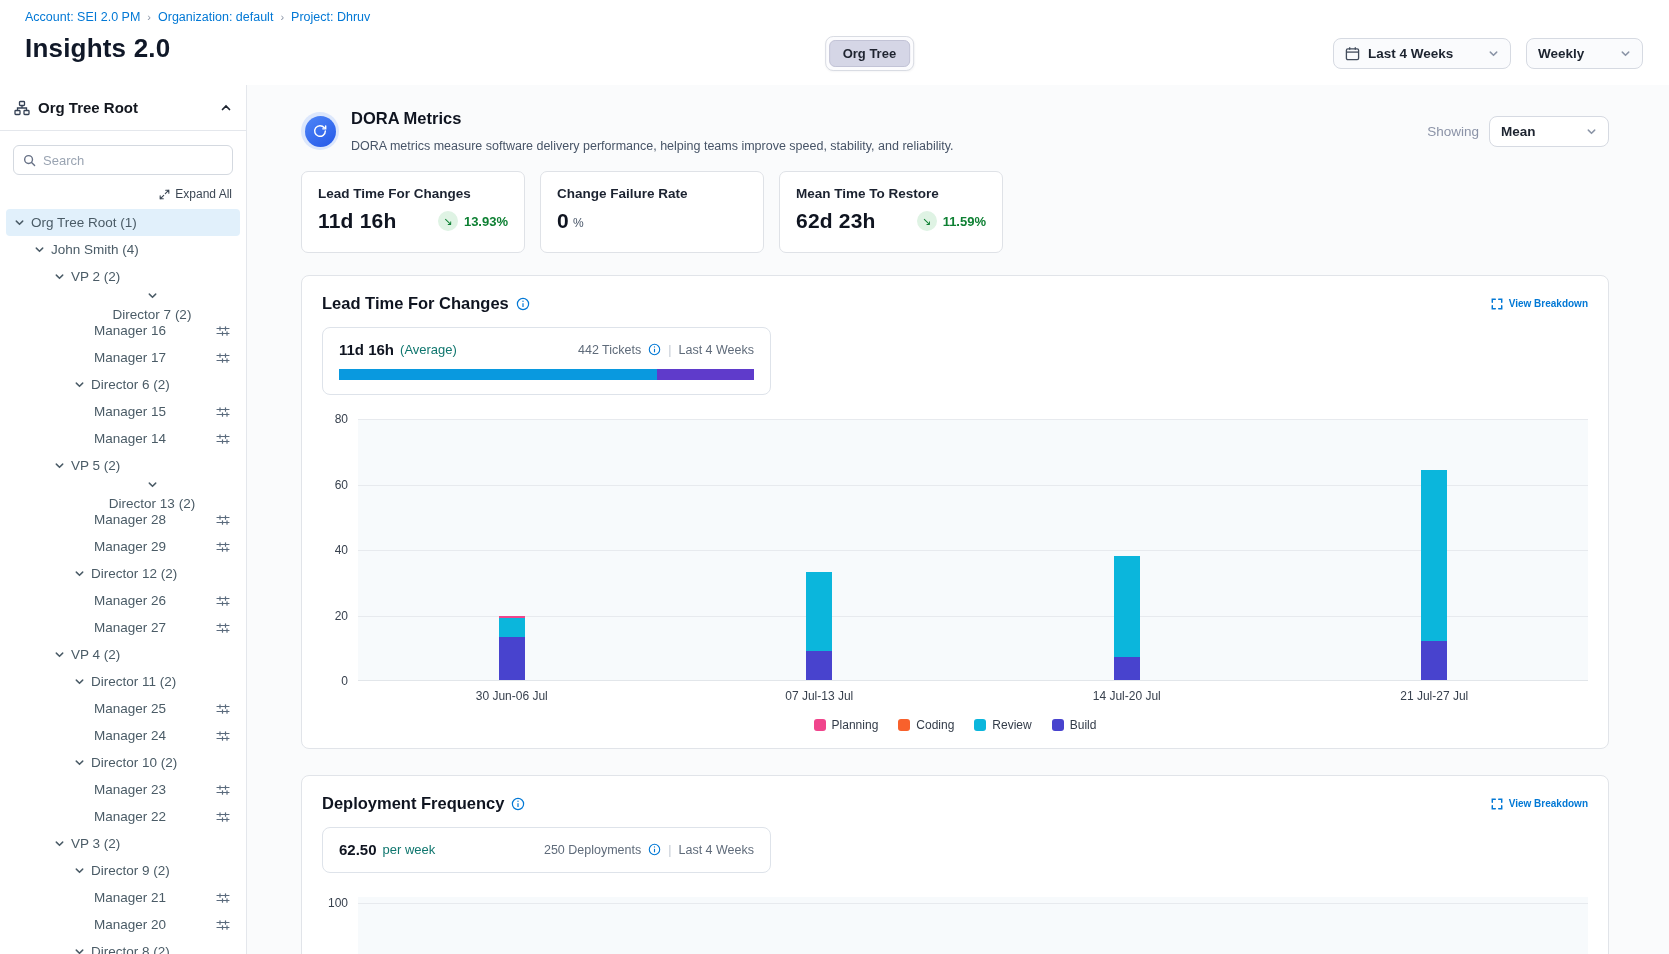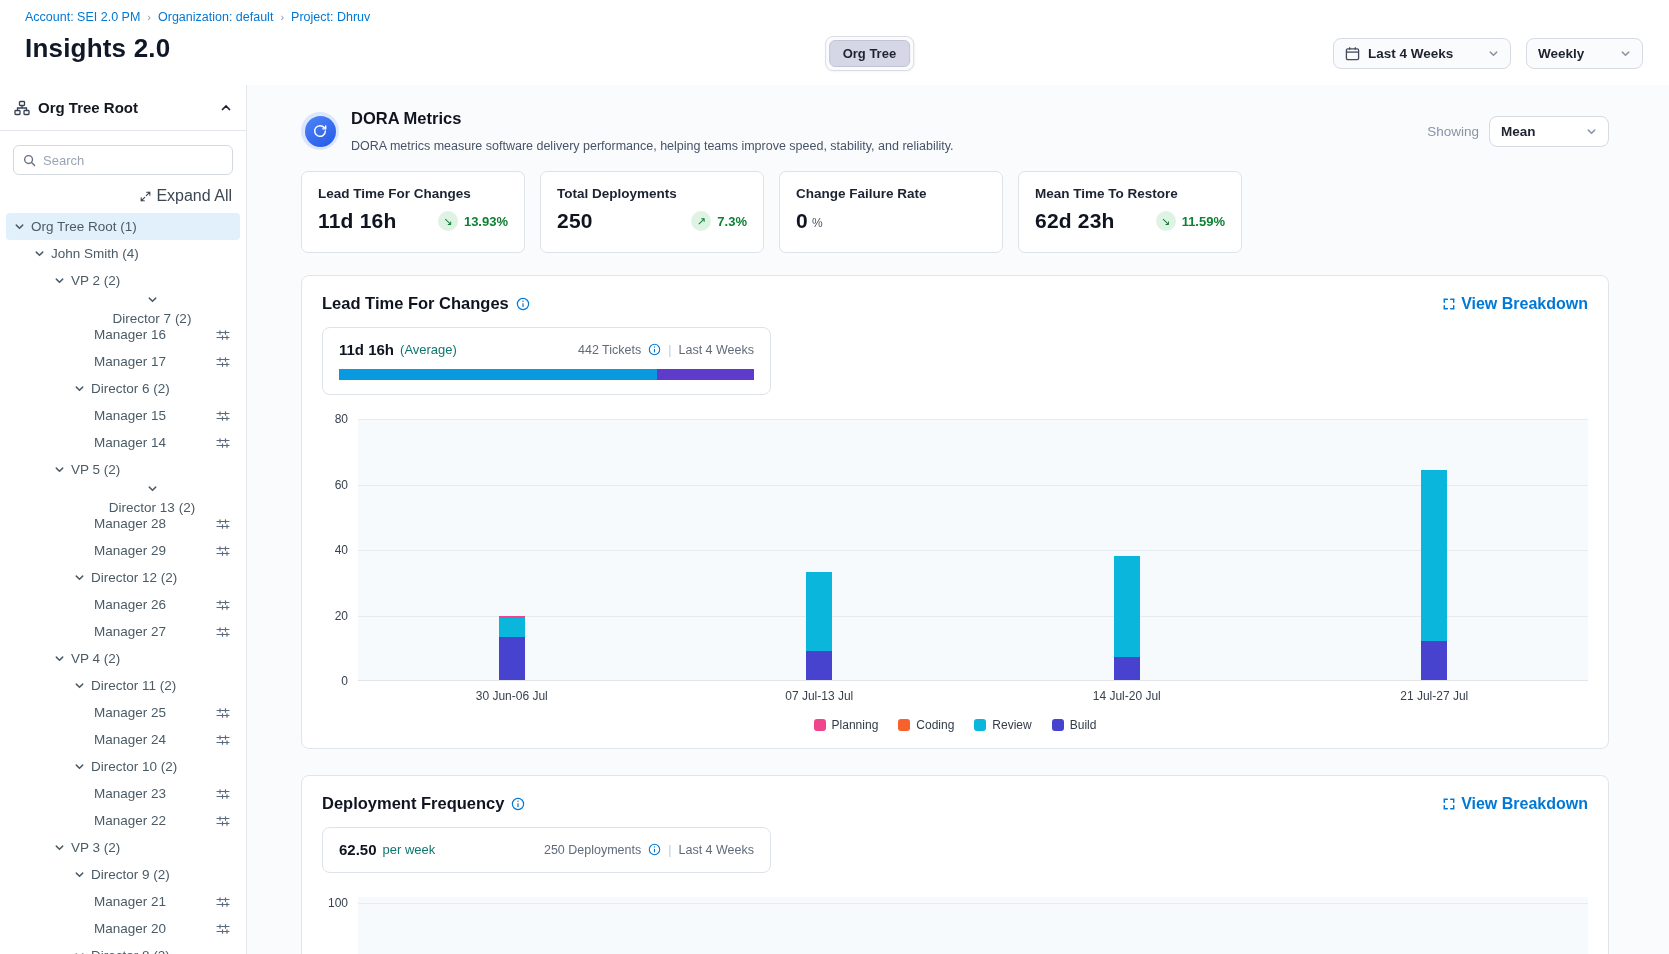--- a/index.html
+++ b/index.html
@@ -33,21 +33,21 @@
   .sidebar { width:247px; border-right:1px solid #e4e7ec; background:#fff; display:flex; flex-direction:column; }
   .sidebar-header { height:46px; border-bottom:1px solid #e4e7ec; display:flex; align-items:center;
     gap:8px; padding:0 14px; flex:none; }
   .sidebar-header .sb-title { font-size:15px; font-weight:700; color:#13171f; flex:1; }
   .search-box { margin:14px 13px 0 13px; height:30px; border:1px solid #d4d9e0; border-radius:6px;
     display:flex; align-items:center; gap:7px; padding:0 9px; background:#fff; flex:none; }
   .search-box input { border:none; outline:none; font-size:13px; color:#344054; width:100%;
     font-family:"Liberation Sans",sans-serif; background:transparent; }
   .search-box input::placeholder { color:#9aa4b2; }
   .expand-row { display:flex; justify-content:flex-end; margin:12px 14px 0 14px; flex:none; }
-  .expand-all { display:flex; align-items:center; gap:5px; font-size:16px; color:#3c4754; cursor:pointer; }
+  .expand-all { display:flex; align-items:center; gap:5px; font-size:12px; color:#3c4754; cursor:pointer; }
   .tree { margin-top:8px; overflow:hidden; flex:1; }
   .tree-row { height:27px; display:flex; align-items:center; gap:6px; font-size:13.5px; color:#4a5b66;
     padding-right:10px; cursor:pointer; border-radius:4px; margin:0 6px; }
   .tree-row.selected { background:#e1f0fb; }
   .tree-row .t-label { white-space:nowrap; }
   .tree-row .t-filter { margin-left:auto; display:flex; color:#5b6b7d; cursor:pointer; }
   .tree-row .t-chev { display:flex; }
 
   
   .main { flex:1; display:flex; flex-direction:column; background:#fff; min-width:0; }
@@ -86,21 +86,21 @@
     display:flex; align-items:center; justify-content:center; font-size:11px; }
   .delta-text { font-size:13px; font-weight:800; color:#0e8033; }
 
   
   .panel { background:#fff; border:1px solid #e1e4e9; border-radius:8px; padding:18px 20px 16px 20px; }
   .panel.lead { margin-top:22px; }
   .panel.deploy { margin-top:26px; height:400px; }
   .panel-head { display:flex; align-items:center; }
   .panel-title { font-size:16.5px; font-weight:800; color:#0f1420; display:flex; align-items:center; gap:7px; }
   .view-breakdown { margin-left:auto; display:flex; align-items:center; gap:6px; color:#0278D5;
-    font-size:16px; font-weight:700; cursor:pointer; }
+    font-size:10px; font-weight:700; cursor:pointer; }
 
   .summary-box { width:449px; border:1px solid #dee3ea; border-radius:8px; margin-top:14px;
     padding:13px 16px 14px 16px; background:#fff; }
   .summary-row { display:flex; align-items:center; }
   .summary-value { font-size:15px; font-weight:800; color:#0f1420; }
   .summary-qual { font-size:13px; color:#0f766e; margin-left:6px; }
   .summary-meta { margin-left:auto; display:flex; align-items:center; gap:7px; font-size:12.5px; color:#5f6b7a; }
   .summary-meta .pipe { color:#c3cad4; }
   .summary-bar { display:flex; height:11px; margin-top:11px; overflow:hidden; }
   .summary-bar .seg { height:100%; }
@@ -537,30 +537,20 @@
       </div>
 
       <div class="cards" id="cards">
           <div class="card">
             <div class="card-title">Lead Time For Changes</div>
             <div class="card-valrow">
               <span class="card-value">11d 16h</span>
               <span class="card-delta">
                 <span class="delta-bubble">↘</span>
                 <span class="delta-text">13.93%</span>
-              </span>
-            </div>
-          </div>
-          <div class="card">
-            <div class="card-title">Total Deployments</div>
-            <div class="card-valrow">
-              <span class="card-value">250</span>
-              <span class="card-delta">
-                <span class="delta-bubble">↗</span>
-                <span class="delta-text">7.3%</span>
               </span>
             </div>
           </div>
           <div class="card">
             <div class="card-title">Change Failure Rate</div>
             <div class="card-valrow">
               <span class="card-value">0</span>
               <span class="card-suffix">%</span>
             </div>
           </div>

